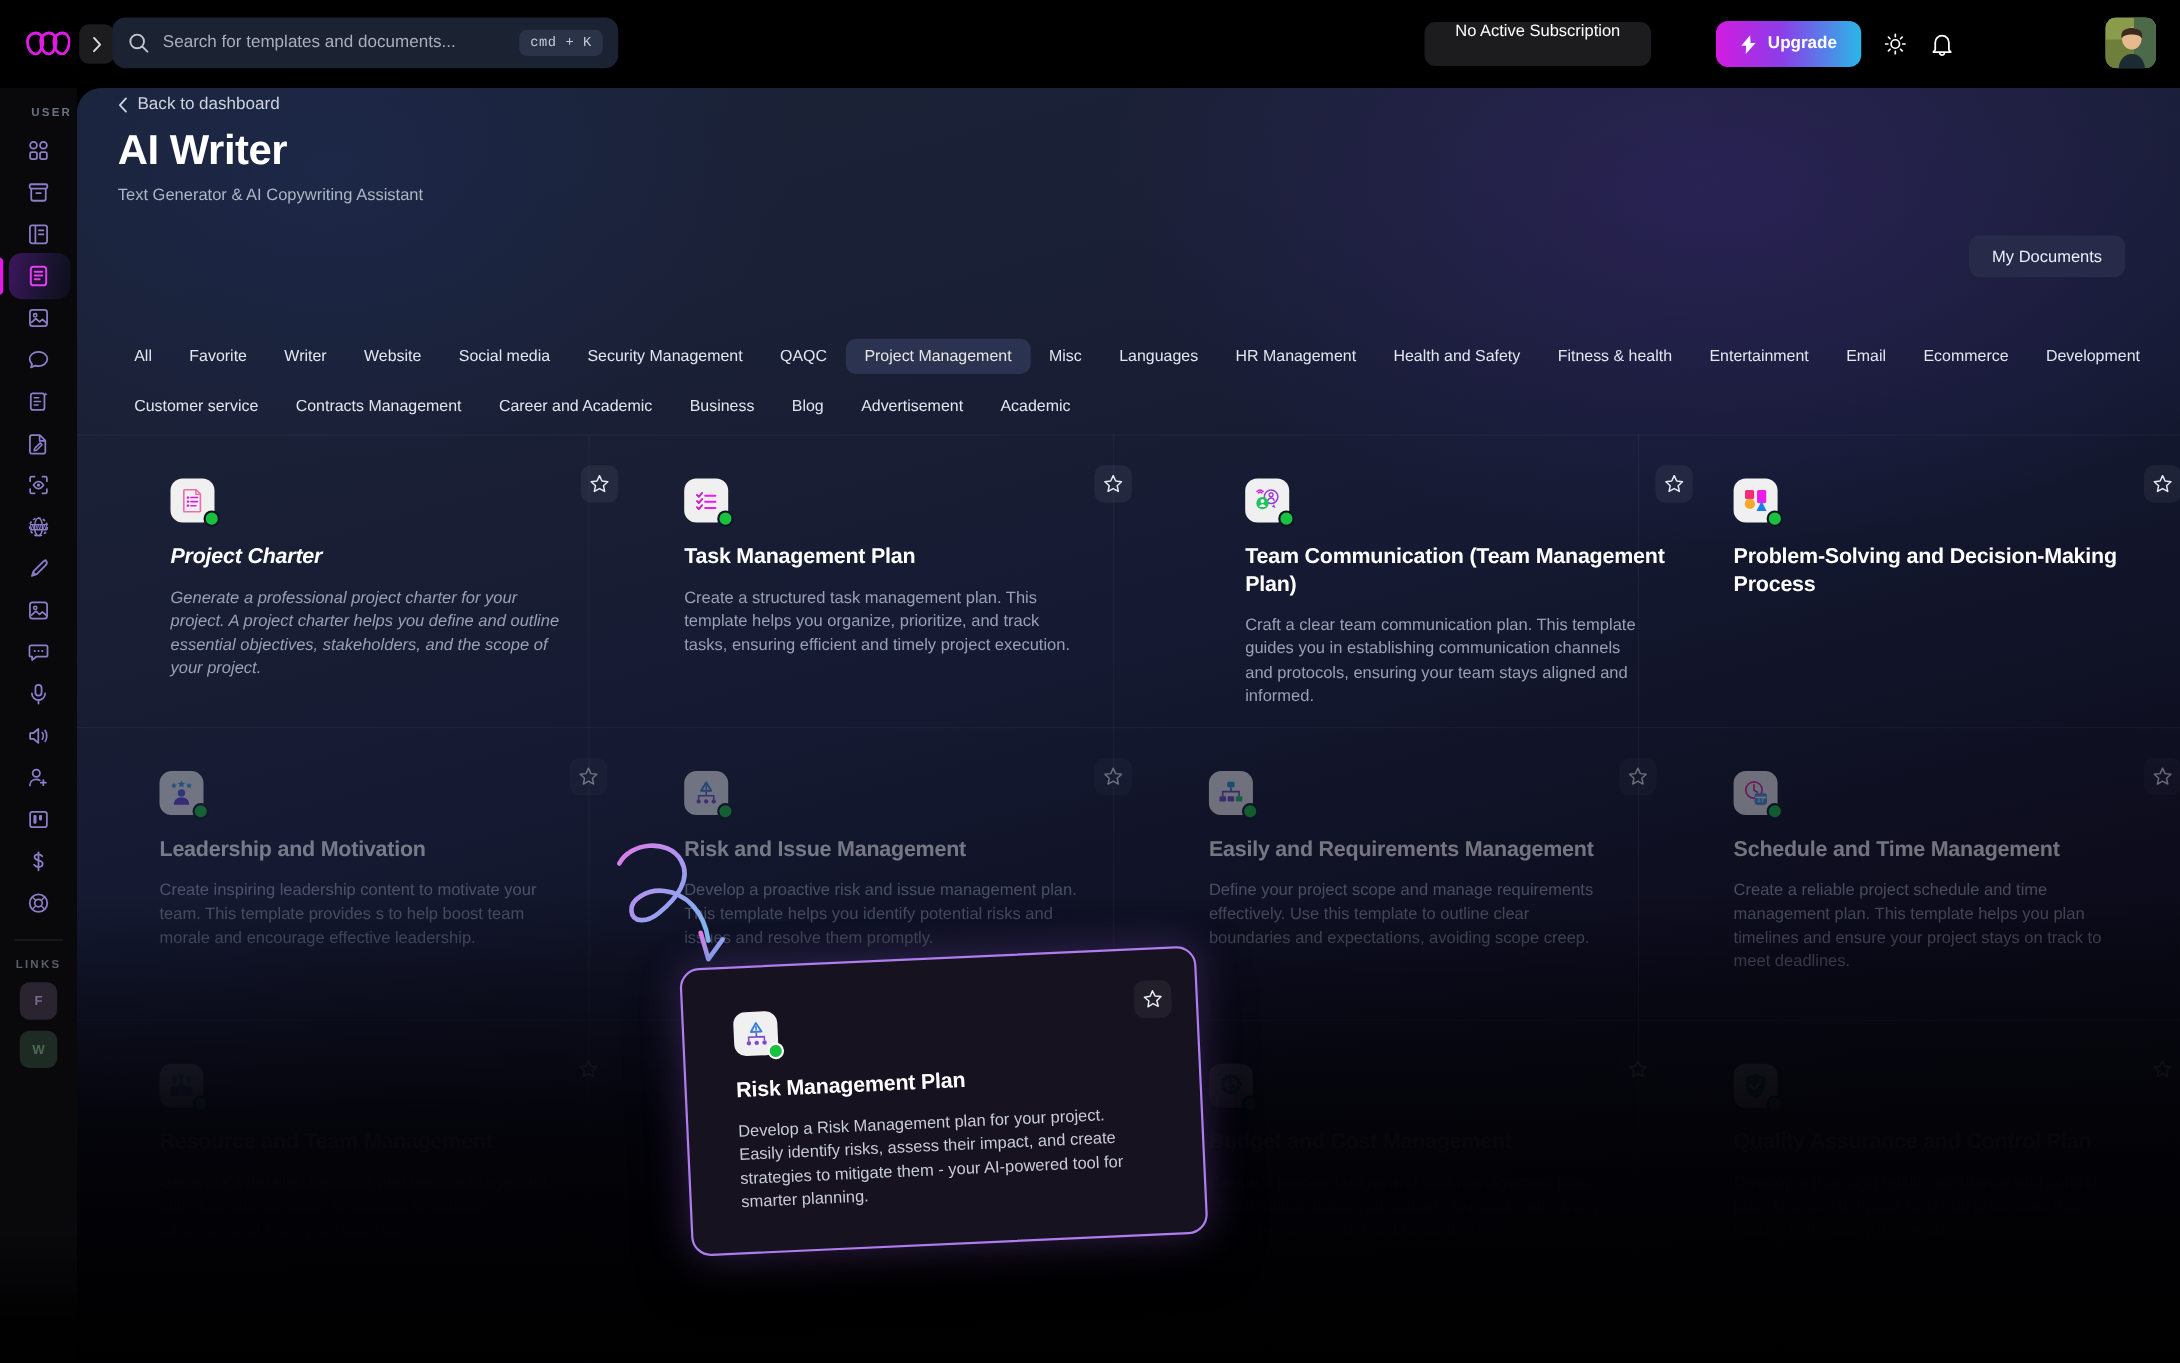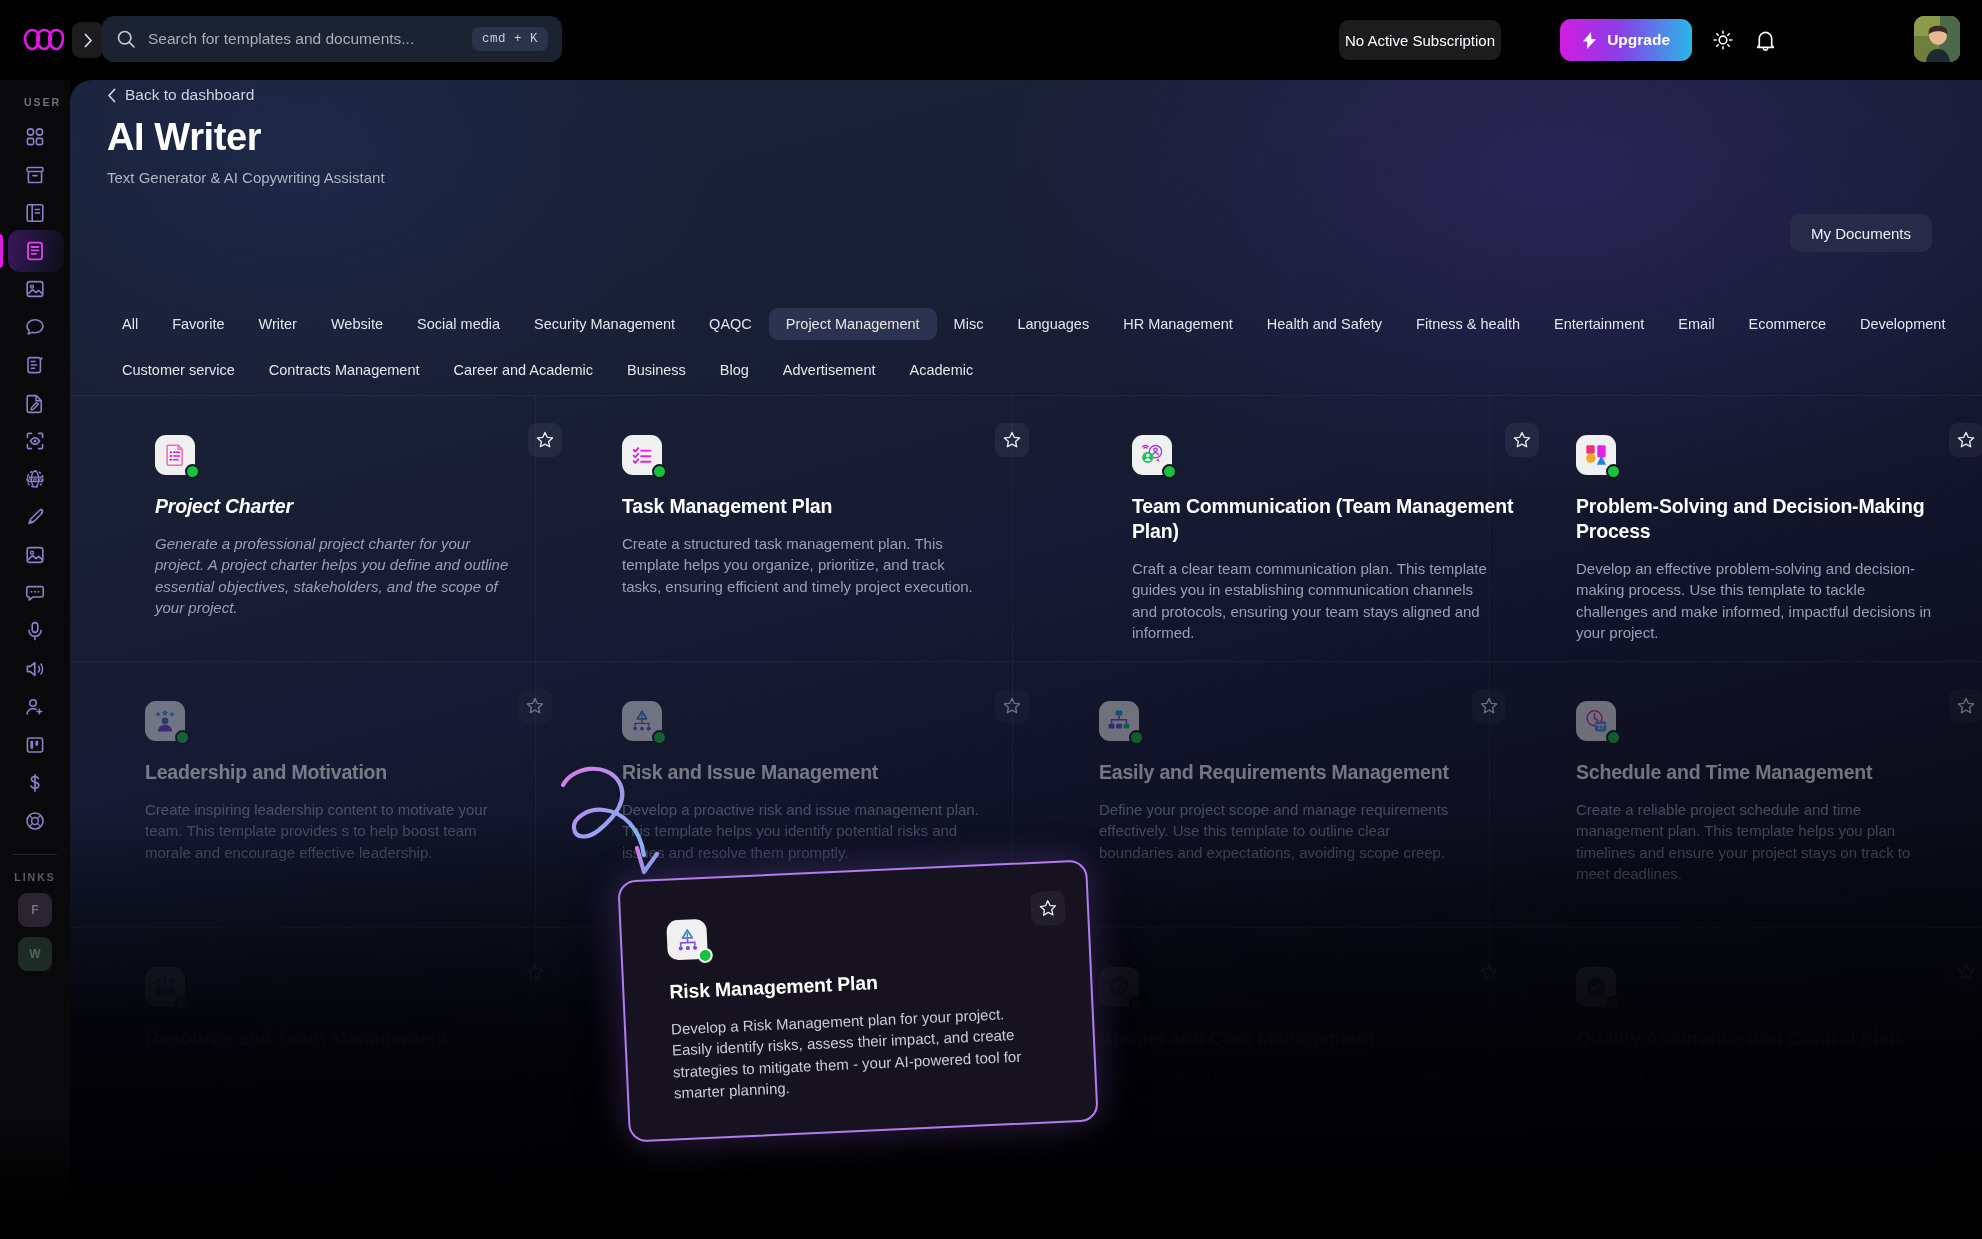--- a/index.html
+++ b/index.html
@@ -45,23 +45,23 @@
     margin-left: 12px; color: #a9aebb; font-size: 15.5px; flex: 1 1 auto;
   }
   .kbd {
     background: #2a3347; color: #c7cbd6;
     font-size: 12.5px; padding: 5px 10px; border-radius: 7px;
     font-family: "Liberation Mono", monospace;
     letter-spacing: .5px;
   }
   .sub-pill {
     position: absolute; right: 481px; top: 20px;
-    height: 40px; padding: 0 6px;
+    height: 40px; padding: 0 28px;
     background: #1c1c1f; border-radius: 10px;
-    display: flex; align-items: center;
+    display: flex; 
     color: #ffffff; font-size: 15px; white-space: nowrap;
   }
   .upgrade {
     position: absolute; right: 290px; top: 19px;
     height: 42px; padding: 0 22px;
     border-radius: 11px;
     background: linear-gradient(90deg, #d21ce0 0%, #8b3de8 45%, #2ab7e8 100%);
     display: flex; align-items: center; gap: 10px;
     color: #fff; font-size: 15.5px; font-weight: 600;
   }
@@ -83,21 +83,21 @@
 
   
   .sidebar {
     position: absolute; left: 0; top: 80px;
     width: 70px; height: 1159px;
     background: #09090c;
     z-index: 30;
     overflow: hidden;
   }
   .sb-label {
-    text-align: left; color: #6e7280;
+    text-align: center; color: #6e7280;
     font-size: 10.5px; letter-spacing: 2px;
     margin-top: 16px; font-weight: 600; margin-left: 24px;
   }
   .sb-list { margin-top: 10px; }
   .sb-item {
     position: relative;
     width: 70px; height: 38px;
     display: flex; align-items: center; justify-content: center;
     color: #8d7ec9;
   }
@@ -630,21 +630,20 @@
           <div class="card-icon">
             <svg width="26" height="26" viewBox="0 0 28 28" fill="none">
               <rect x="3.6" y="3.6" width="9" height="9" rx="1.6" fill="#ef2d7a"></rect>
               <rect x="15.4" y="3.6" width="9" height="13" rx="1.6" fill="#e81ee8"></rect>
               <circle cx="8.4" cy="17.4" r="5" fill="#f5a72c"></circle>
               <path d="M19.8 14.6l5 9.8h-10l5-9.8z" fill="#1f7ce8"></path>
             </svg>
             <span class="dot"></span>
           </div>
           <div class="card-title">Problem-Solving and Decision-Making Process</div>
-          <div class="card-desc">Develop an effective problem-solving and decision-making process. Use this template to tackle challenges and make informed, impactful decisions in your project.</div>
         </div>
         <div class="card dim-2" style="left: 30px; top: 356px;">
           <div class="star-btn">
             <svg width="18" height="18" viewBox="0 0 20 20" fill="none" aria-hidden="true">
               <path d="M10 1.6l2.5 5.4 5.9.7-4.4 4 1.2 5.8L10 14.6 4.8 17.5 6 11.7 1.6 7.7l5.9-.7L10 1.6z" stroke="#e9ecf4" stroke-width="1.5" stroke-linejoin="round"></path>
             </svg>
           </div>
           <div class="card-icon">
             <svg width="26" height="26" viewBox="0 0 28 28" fill="none">
               <g fill="#3ba3e8">

